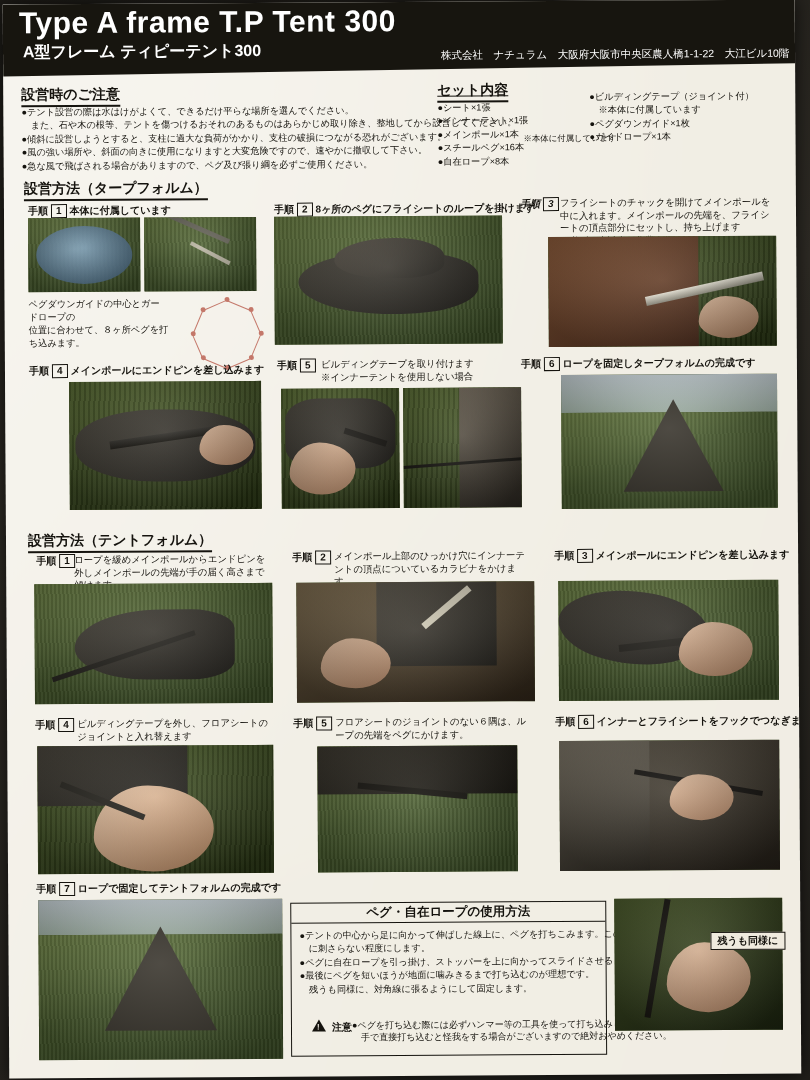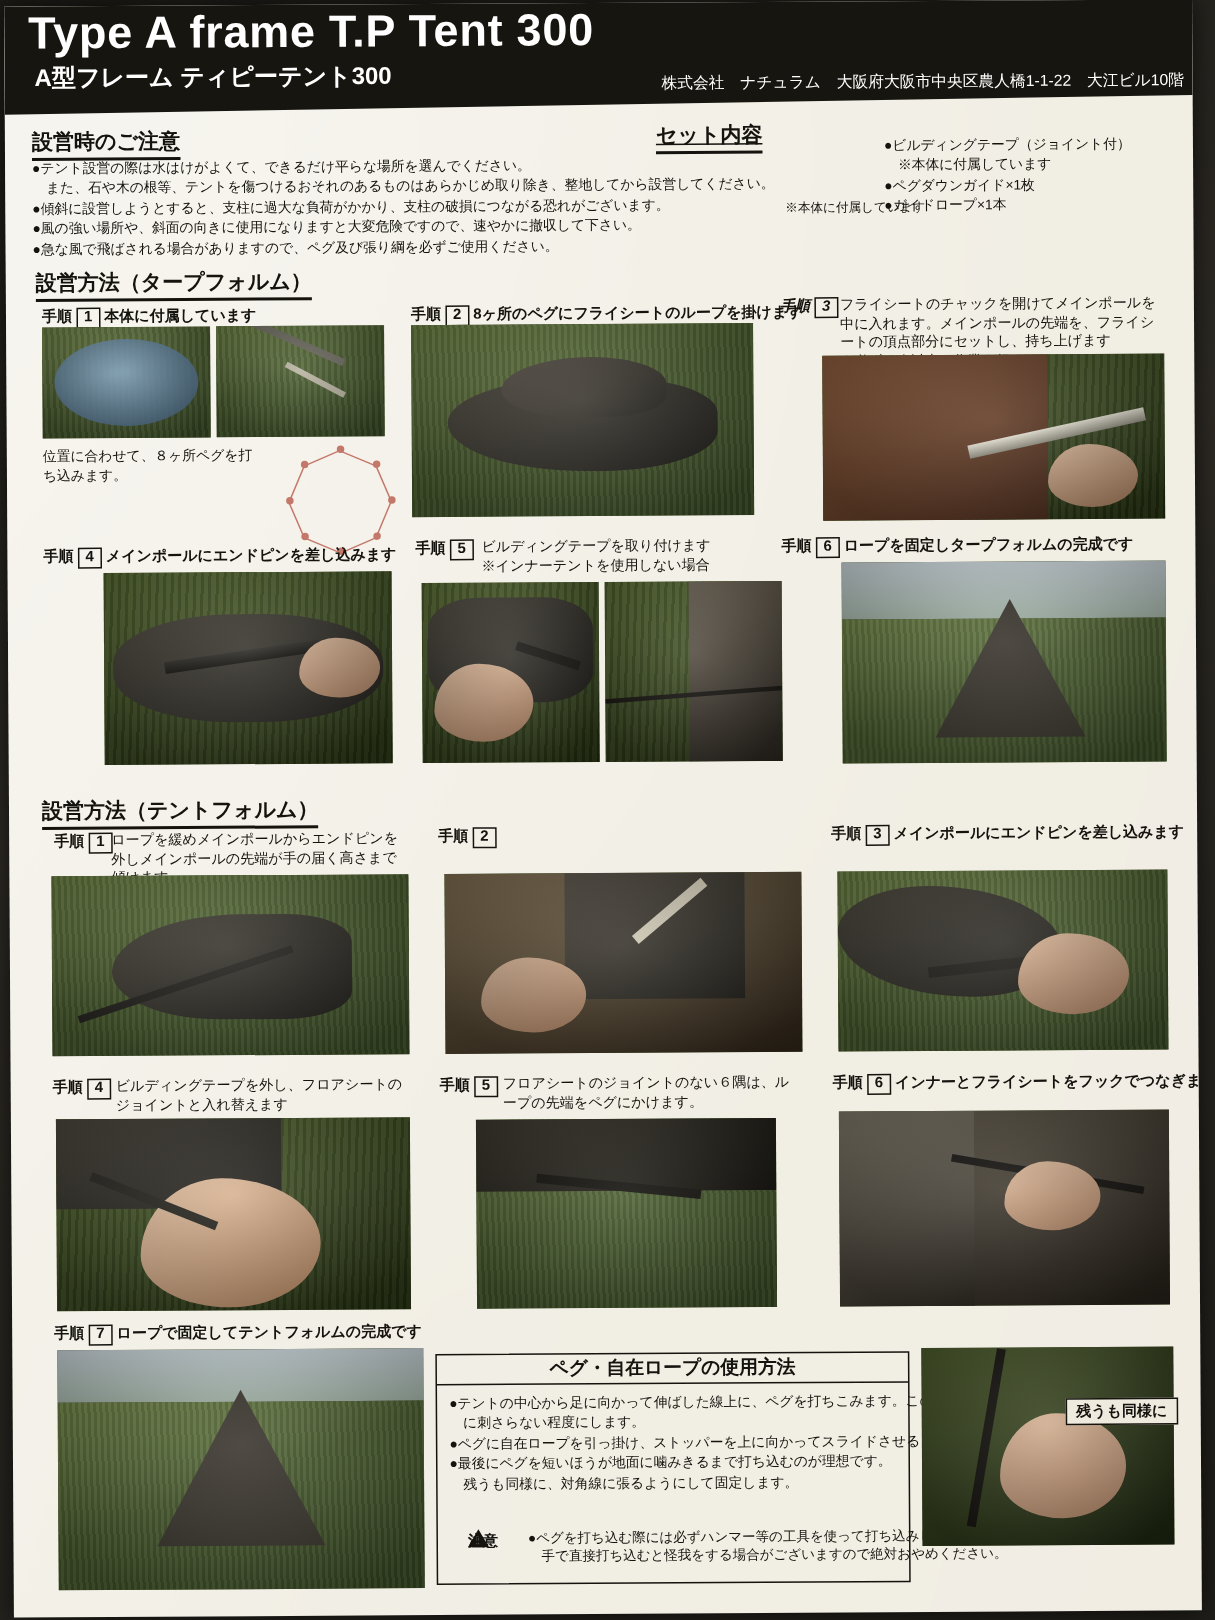--- a/index.html
+++ b/index.html
@@ -119,20 +119,27 @@
     <div class="h-sec underline" style="left:18px;top:82px;">設営時のご注意</div>
     <div class="bullets" style="left:18px;top:102px;width:400px;">
       <div>●テント設営の際は水はけがよくて、できるだけ平らな場所を選んでください。</div>
       <div>　また、石や木の根等、テントを傷つけるおそれのあるものはあらかじめ取り除き、整地してから設営してください。</div>
       <div>●傾斜に設営しようとすると、支柱に過大な負荷がかかり、支柱の破損につながる恐れがございます。</div>
       <div>●風の強い場所や、斜面の向きに使用になりますと大変危険ですので、速やかに撤収して下さい。</div>
       <div>●急な風で飛ばされる場合がありますので、ペグ及び張り綱を必ずご使用ください。</div>
     </div>
 
     <div class="h-sec underline" style="left:434px;top:80px;text-decoration:underline;">セット内容</div>
+    <div class="bullets dotlist" style="left:434px;top:100px;">
+      <div>●シート×1張</div>
+      <div>●インナーテント×1張</div>
+      <div>●メインポール×1本</div>
+      <div>●スチールペグ×16本</div>
+      <div>●自在ロープ×8本</div>
+    </div>
     <div class="txt small" style="left:520px;top:131px;">※本体に付属しています</div>
     <div class="bullets dotlist" style="left:586px;top:90px;">
       <div>●ビルディングテープ（ジョイント付）</div>
       <div>　※本体に付属しています</div>
       <div>●ペグダウンガイド×1枚</div>
       <div>●ガイドロープ×1本</div>
     </div>
 
     <div class="h-sec underline" style="left:20px;top:176px;">設営方法（タープフォルム）</div>
 
@@ -145,20 +152,21 @@
       <div class="shade"></div>
     </div>
     <div class="photo" style="left:140px;top:214px;width:112px;height:74px;">
       <div class="grass"></div>
       <div class="pole" style="left:18px;top:8px;width:70px;height:5px;transform:rotate(24deg);background:#6c6a5e"></div>
       <div class="pole" style="left:44px;top:34px;width:44px;height:4px;transform:rotate(28deg);background:#b9b4a2"></div>
       <div class="shade"></div>
     </div>
 
     <div class="txt" style="left:24px;top:294px;width:140px;">
+      <div>ペグダウンガイドの中心とガードロープの</div>
       <div>位置に合わせて、８ヶ所ペグを打ち込みます。</div>
     </div>
 
     <div class="octo" style="left:186px;top:294px;width:74px;height:74px;">
       <div class="dot" style="left:34px;top:0px;"></div>
       <div class="dot" style="left:58px;top:10px;"></div>
       <div class="dot" style="left:68px;top:34px;"></div>
       <div class="dot" style="left:58px;top:58px;"></div>
       <div class="dot" style="left:34px;top:68px;"></div>
       <div class="dot" style="left:10px;top:58px;"></div>
@@ -248,20 +256,21 @@
     <div class="photo" style="left:28px;top:580px;width:238px;height:120px;">
       <div class="grass"></div>
       <div class="fabric" style="left:40px;top:26px;width:160px;height:70px;border-radius:60% 30% 30% 50%;"></div>
       <div class="pole" style="left:14px;top:70px;width:150px;height:5px;transform:rotate(-18deg);background:#26241f"></div>
       <div class="shade"></div>
     </div>
 
     <div class="step" style="left:286px;top:548px;">
       <span>手順</span><span class="num">2</span>
     </div>
+    <div class="stepcap" style="left:328px;top:548px;width:198px;">メインポール上部のひっかけ穴にインナーテントの頂点についているカラビナをかけます。</div>
     <div class="photo" style="left:290px;top:580px;width:238px;height:120px;">
       <div class="grass dark" style="background:linear-gradient(160deg,#7b6a4e,#2e2418);"></div>
       <div class="fabric" style="left:80px;top:0;width:120px;height:84px;background:linear-gradient(150deg,#4f4a40,#211f1a);"></div>
       <div class="pole" style="left:120px;top:22px;width:60px;height:7px;transform:rotate(-40deg);background:#cfc9b5;"></div>
       <div class="hand" style="left:24px;top:56px;width:70px;height:50px;"></div>
       <div class="shade"></div>
     </div>
 
     <div class="step" style="left:548px;top:548px;">
       <span>手順</span><span class="num">3</span><span>メインポールにエンドピンを差し込みます</span>
@@ -321,21 +330,21 @@
     <div class="framebox" style="left:282px;top:900px;width:314px;height:152px;">
       <div class="fb-title">ペグ・自在ロープの使用方法</div>
       <div class="bullets dotlist" style="left:8px;top:26px;">
         <div>●テントの中心から足に向かって伸ばした線上に、ペグを打ちこみます。このときペグの頭い方はまだ地面</div>
         <div>　に刺さらない程度にします。</div>
         <div>●ペグに自在ロープを引っ掛け、ストッパーを上に向かってスライドさせるとロープがぴんと張られます。</div>
         <div>●最後にペグを短いほうが地面に噛みきるまで打ち込むのが理想です。</div>
         <div>　残うも同様に、対角線に張るようにして固定します。</div>
       </div>
       <div class="tri-warn" style="left:20px;top:116px;"></div>
-      <div class="step" style="left:20px;top:117px;font-size:10px;">注意</div>
+      <div class="step" style="left:40px;top:117px;font-size:10px;">注意</div>
       <div class="caution dotlist" style="left:60px;top:116px;">
         <div>●ペグを打ち込む際には必ずハンマー等の工具を使って打ち込みしてください。</div>
         <div>　手で直接打ち込むと怪我をする場合がございますので絶対おやめください。</div>
       </div>
     </div>
 
     <div class="photo" style="left:606px;top:898px;width:168px;height:132px;">
       <div class="grass dark" style="background:linear-gradient(150deg,#4b5a2c,#1c2410);"></div>
       <div class="pole" style="left:40px;top:0;width:6px;height:120px;background:#15130e;transform:rotate(10deg)"></div>
       <div class="hand" style="left:52px;top:44px;width:84px;height:70px;"></div>

